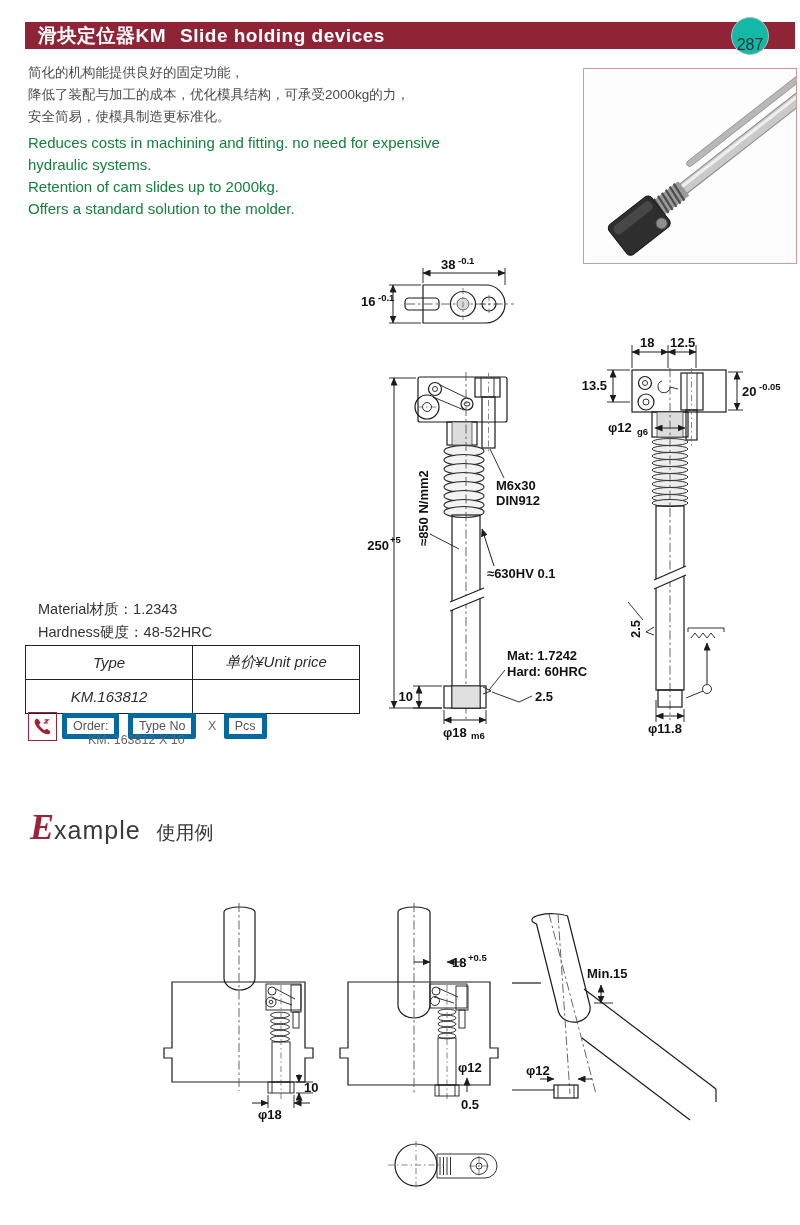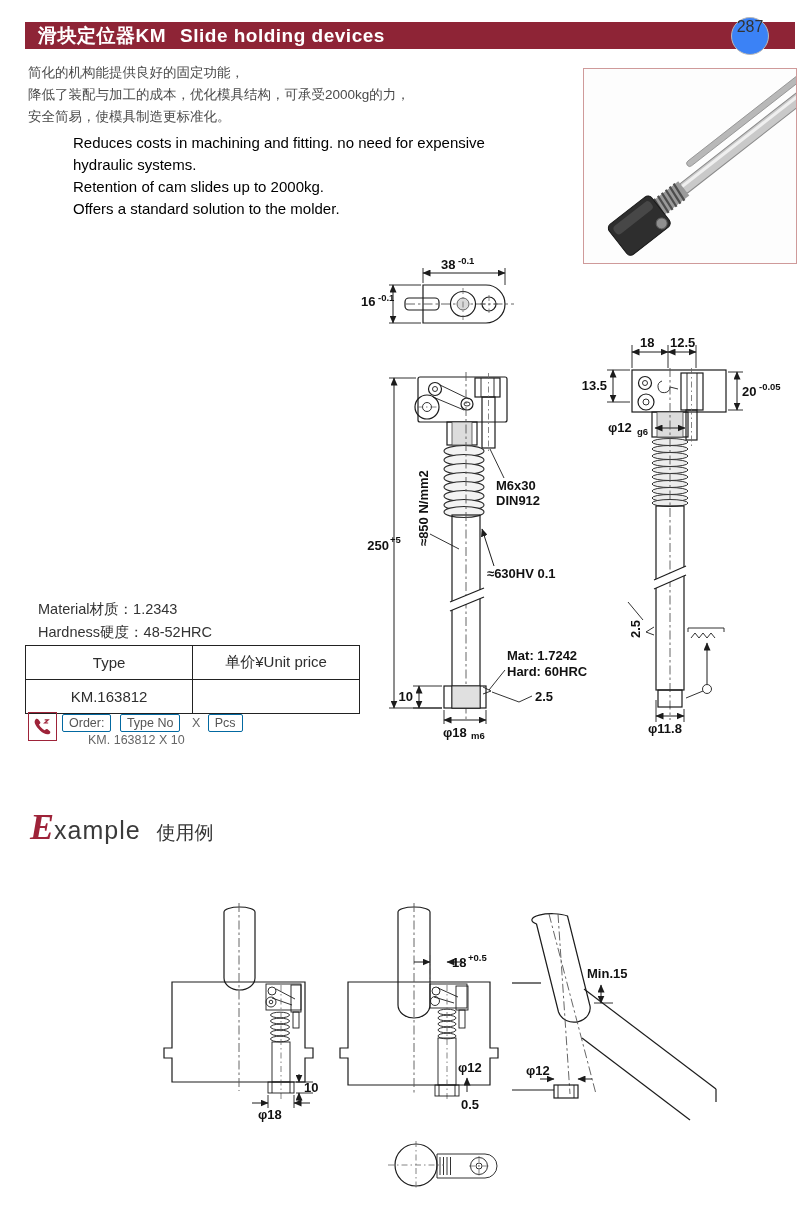--- a/index.html
+++ b/index.html
@@ -3,34 +3,34 @@
 <meta charset="utf-8">
 <style>
   html,body{margin:0;padding:0;background:#fff;}
   #page{position:relative;width:800px;height:1225px;background:#fff;overflow:hidden;
         font-family:"Liberation Sans","DejaVu Sans",sans-serif;color:#3c3c3c;}
   .abs{position:absolute;}
   
   .hbar{background:#8e2436;color:#fff;display:flex;align-items:center;}
   .htitle{font-weight:bold;font-size:19px;letter-spacing:.5px;padding-left:13px;}
   .htitle .en{margin-left:14px;}
-  .pagenum{background:#3b82f6;border:1px solid #b9b9b9;border-radius:50%;width:36px;height:36px;
-           display:flex;align-items:flex-start;justify-content:center;font-size:16px;color:#333;}
+  .pagenum{background:#14b8a6;border:1px solid #b9b9b9;border-radius:50%;width:36px;height:36px;
+           display:flex;align-items:flex-end;justify-content:center;font-size:16px;color:#333;}
   
   .zhtxt{font-size:13.5px;line-height:22px;color:#4a4a4a;}
-  .entxt{font-size:15px;line-height:22px;color:#000000;margin-left:45px;}
+  .entxt{font-size:15px;line-height:22px;color:#15803d;}
   
   .photo{border:1px solid #cf9a9a;background:#fdfdfd;}
   
   .spec{font-size:14.5px;line-height:23px;color:#333;}
   table.price{border-collapse:collapse;width:335px;}
   table.price th,table.price td{border:1.6px solid #222;font-weight:normal;
-      font-size:15px;color:#2e2e2e;text-align:center;height:31px;}
-  
-  .obox{display:inline-block;border:1px solid #0369a1;border-radius:2px;color:#555;
+      font-size:15px;color:#2e2e2e;text-align:center;height:31px;font-style:italic;}
+  
+  .obox{display:inline-block;border:5px solid #0369a1;border-radius:2px;color:#555;
         font-size:12.5px;padding:1px 6px;margin-right:4px;}
   .oline{font-size:12.5px;color:#666;}
   .phonebox{border:1.6px solid #9e2339;width:27px;height:27px;display:flex;
             align-items:center;justify-content:center;}
   
   .exE{font-family:"Liberation Serif","DejaVu Serif",serif;font-style:italic;
        font-weight:bold;font-size:36px;color:#9e2339;}
   .exRest{font-size:25px;color:#3a3a3a;letter-spacing:1px;margin-top:12px;}
   .exZh{font-size:19px;color:#333;margin-left:16px;}
   

